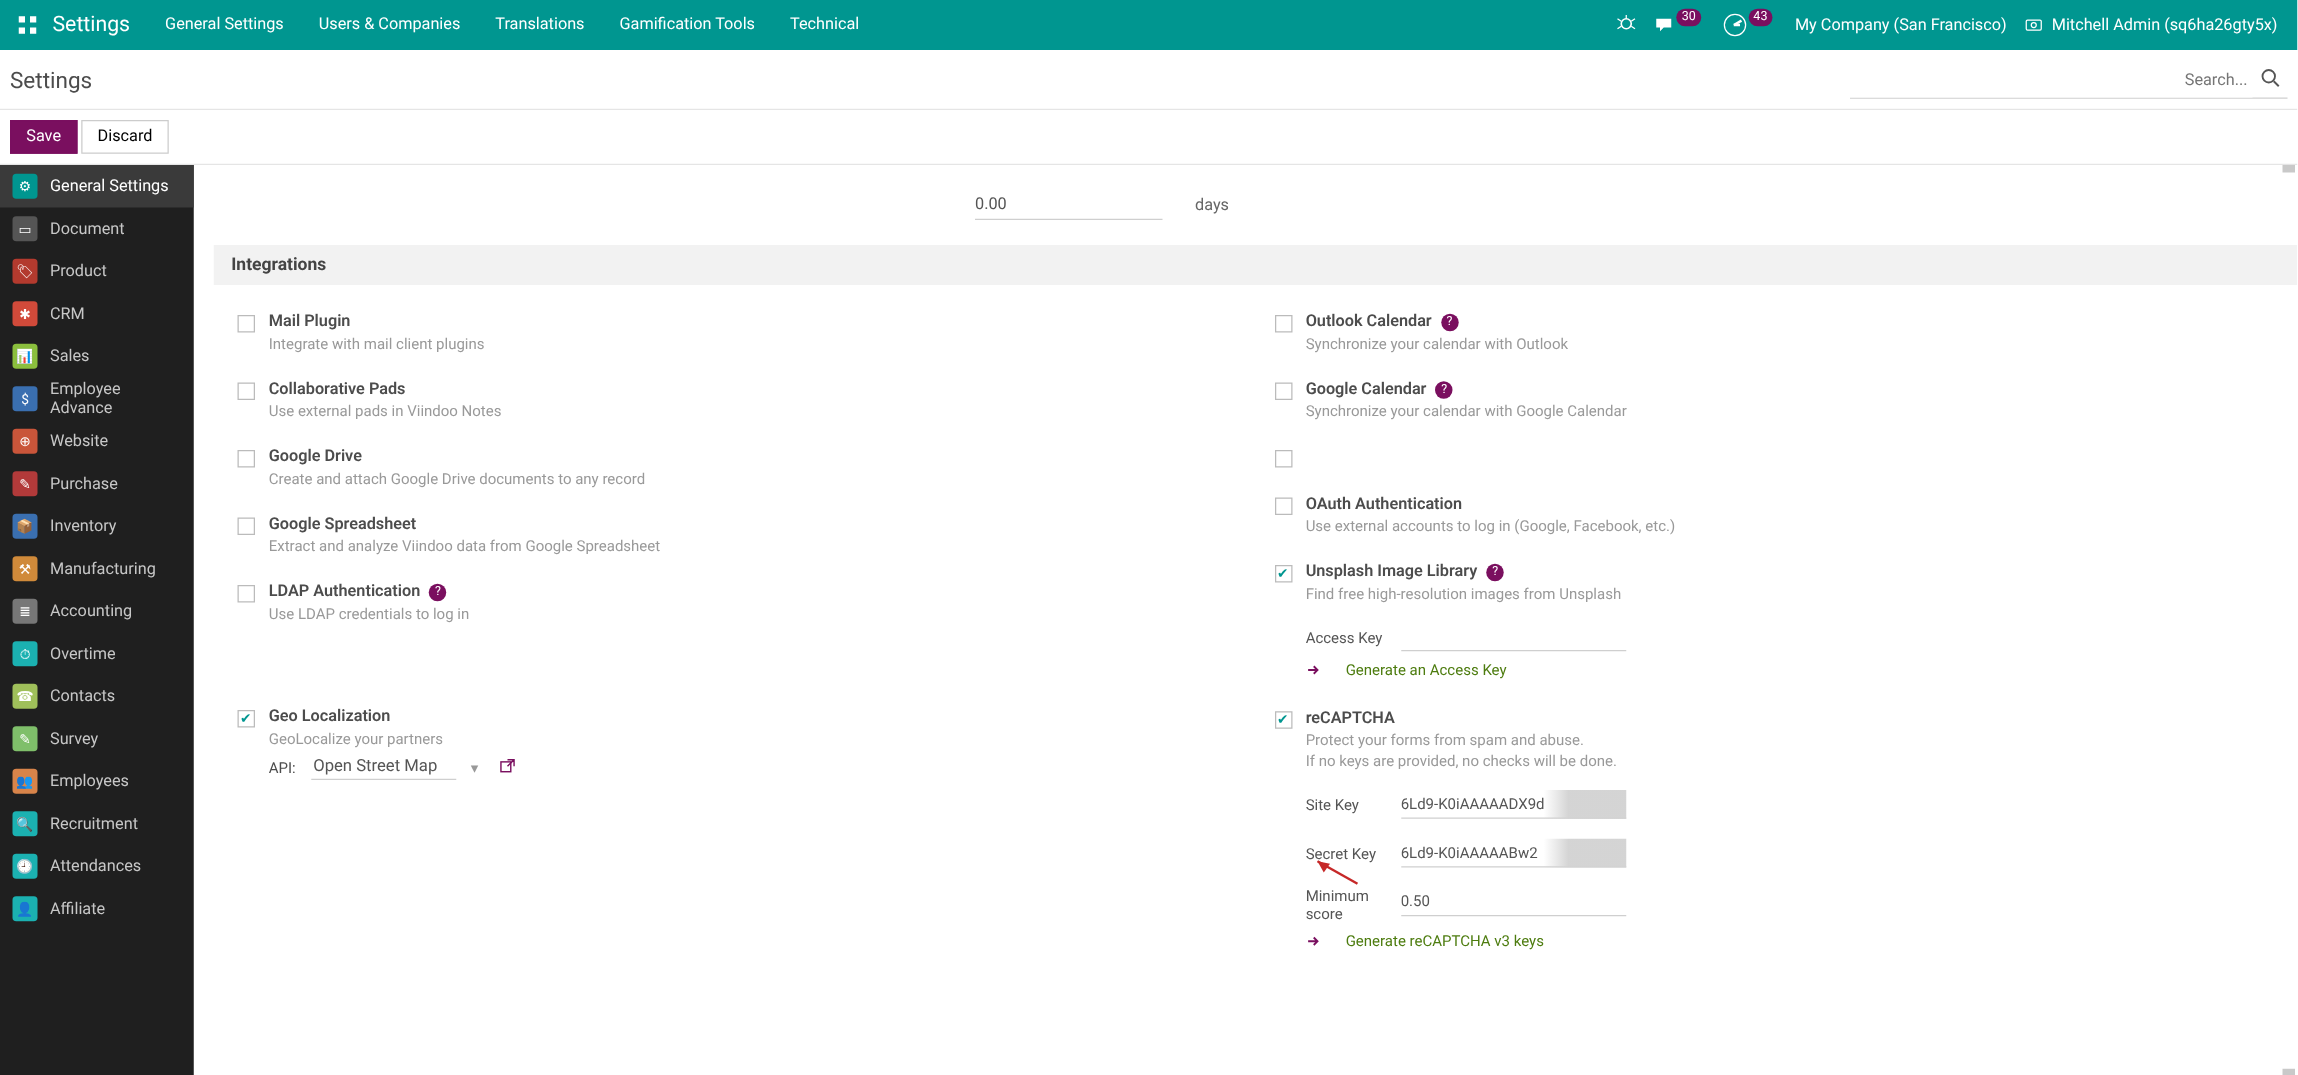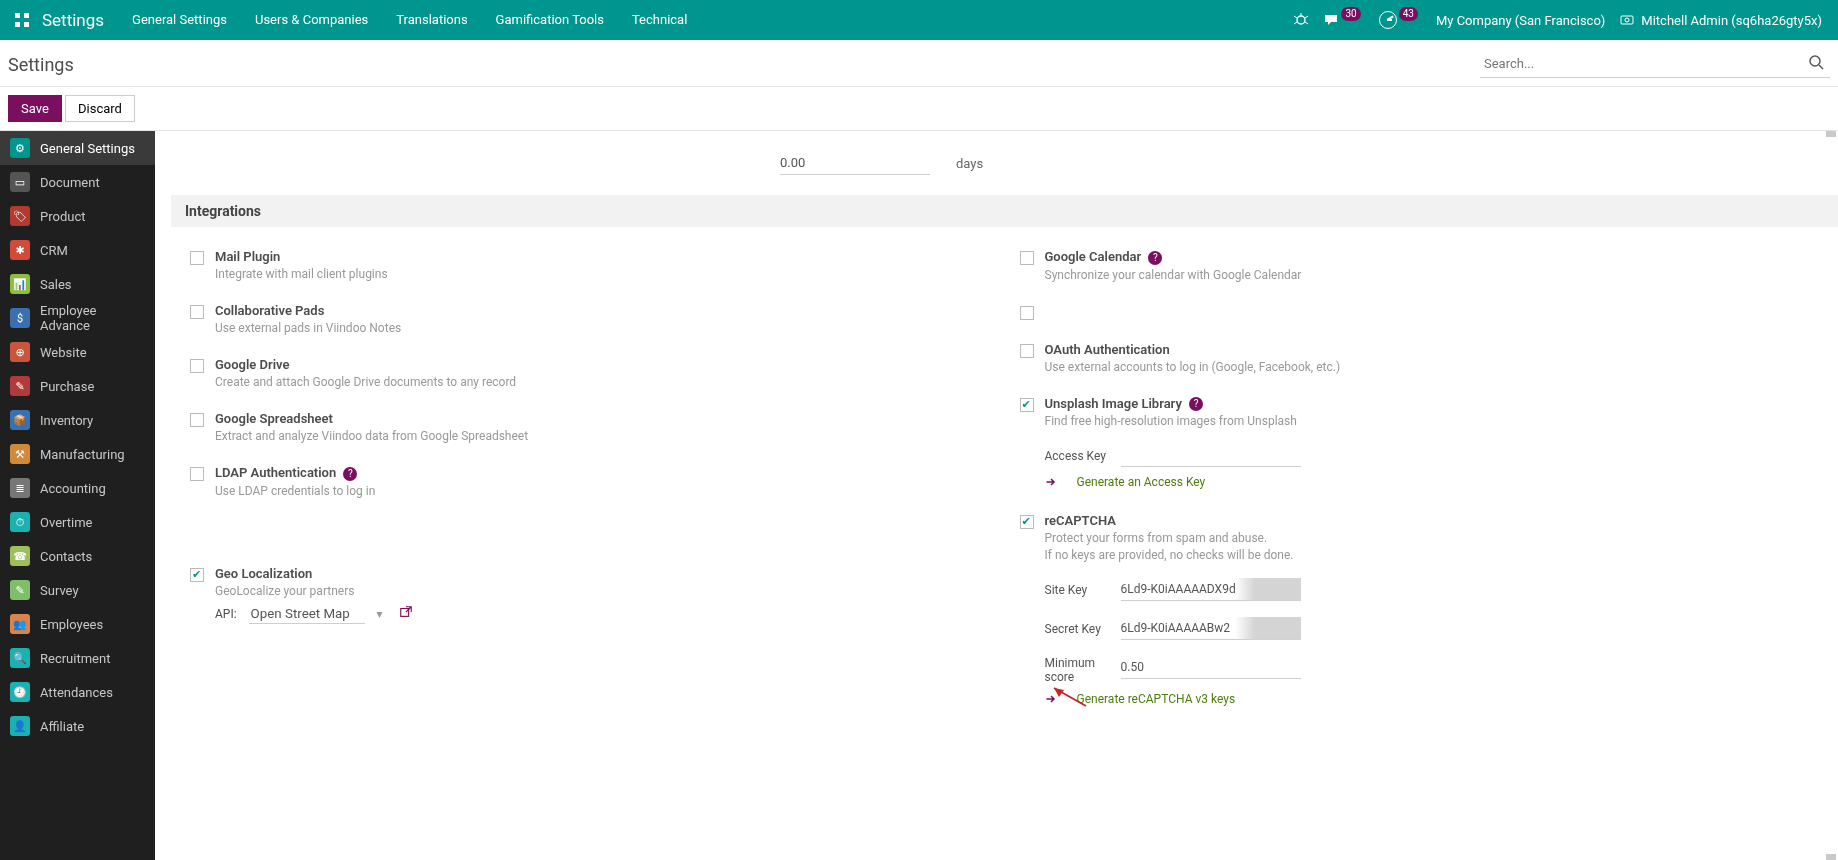--- a/index.html
+++ b/index.html
@@ -14,21 +14,21 @@
 .top-nav .right { display:flex; align-items:center; gap:14px; padding-right:8px; }
 .top-nav .right-item { display:flex; align-items:center; gap:6px; cursor:pointer; }
 .badge { background:#7a0f5f; color:#fff; font-size:10px; padding:0 4px; border-radius:8px; min-width:16px; height:14px; line-height:14px; text-align:center; display:inline-block; position:relative; top:-6px; left:-4px; }
 .icon-circle { width:18px; height:18px; border-radius:50%; border:1.5px solid #fff; position:relative; }
 .icon-circle .hand { position:absolute; width:5px; height:1.5px; background:#fff; top:7px; left:7px; transform-origin:left center; }
 .icon-circle .hand.m { transform:rotate(-30deg); width:7px; }
 
 .sub-header { display:flex; align-items:center; padding:10px 8px 8px 8px; border-bottom:1px solid #e5e5e5; }
 .page-title { font-size:18px; color:#4c4c4c; flex:1; }
 .search-wrap { display:flex; align-items:center; border-bottom:1px solid #cfcfcf; width:350px; }
-.search-wrap input { border:0; outline:0; flex:1; padding:6px 4px; font-size:13px; color:#555; }
+.search-wrap input { border:0; outline:0; flex:1; padding:6px 4px; font-size:13px; color:#555;text-align:right; }
 .search-wrap .si { padding:4px 6px; color:#555; }
 
 .action-bar { padding:8px; border-bottom:1px solid #e5e5e5; }
 .btn { display:inline-block; padding:5px 12px; border:1px solid #ccc; background:#fff; font-size:13px; cursor:pointer; }
 .btn.primary { background:#7a0f5f; color:#fff; border-color:#7a0f5f; }
 
 .body-row { display:flex; height:calc(860px - 40px - 51px - 40px); }
 .sidebar { width:155px; background:#1f1f1f; color:#c7c7c7; overflow:auto; }
 .side-item { display:flex; align-items:center; gap:10px; padding:0 10px; height:34px; cursor:pointer; font-size:13px; }
 .side-item.active { background:#3a3a3a; color:#fff; }
@@ -305,20 +305,30 @@
             </div>
           </div>
         </div>
 
         <div class="col">
           <div class="setting">
             <div class="chk-cell">
                 <span class="chk"></span>
               </div>
             <div class="setting-body">
+              <span class="s-title">Outlook Calendar</span>
+              <span class="help-icon">?</span>
+              <div class="s-desc">Synchronize your calendar with Outlook</div>
+            </div>
+          </div>
+          <div class="setting">
+            <div class="chk-cell">
+                <span class="chk"></span>
+              </div>
+            <div class="setting-body">
               <span class="s-title">Google Calendar</span>
               <span class="help-icon">?</span>
               <div class="s-desc">Synchronize your calendar with Google Calendar</div>
             </div>
           </div>
           <div class="setting">
             <div class="chk-cell">
                 <span class="chk"></span>
               </div>
           </div>

